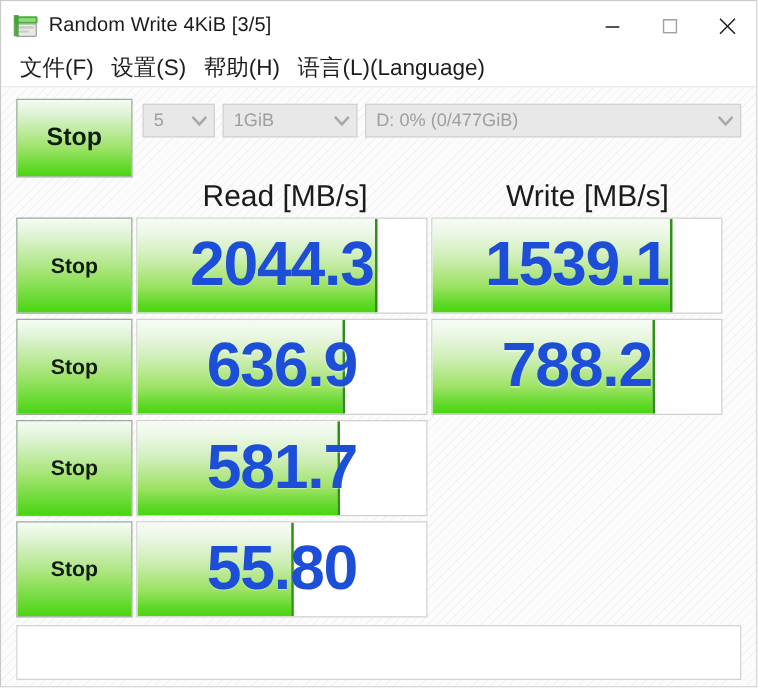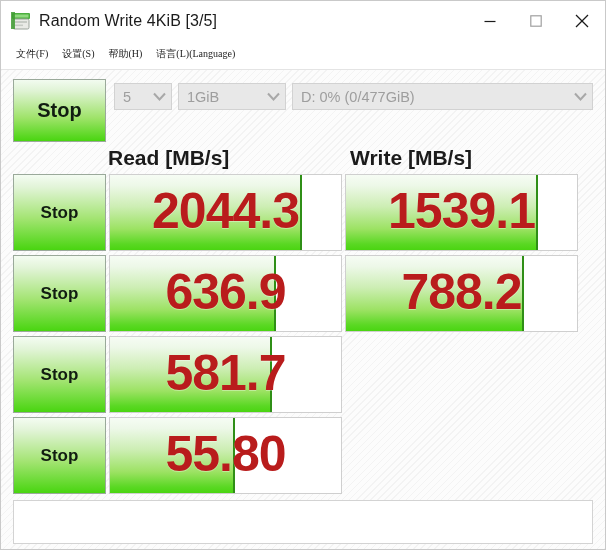--- a/index.html
+++ b/index.html
@@ -68,25 +68,25 @@
   .menubar {
     height: 30px;
     background: #ffffff;
     display: flex;
     align-items: center;
     padding-left: 8px;
     border-bottom: 1px solid #e4e4e4;
   }
 
   .menu-item {
-    font-size: 10px;
+    font-size: 18px;
     color: #1c1c1c;
     padding: 1px 7px 2px 7px;
     white-space: nowrap;
-    font-family: Liberation Serif, serif;
+    font-family: Liberation Sans, sans-serif;
   }
 
   
   .body-area {
     position: relative;
     height: 479px;
     background-color: #fcfcfc;
     background-image: repeating-linear-gradient(
       -45deg,
       rgba(0,0,0,0.035) 0px,
@@ -158,23 +158,24 @@
   .combo-drive { flex: 1 1 auto; min-width: 0; }
 
   
   .headers {
     display: flex;
     height: 31px;
     align-items: center;
     padding-left: 95px;
   }
   .col-head {
-    font-size: 21px;
-    font-weight: bold;
+    font-size: 24px;
+    font-weight: normal;
     color: #1b1b1b;
+    text-align: center;
     font-family: "Liberation Sans", sans-serif;
   }
   .col-head.read  { width: 240px; }
   .col-head.write { width: 240px; margin-left: 2px; }
 
   
   .rows { display: flex; flex-direction: column; gap: 4px; margin-top: 1px; }
 
   .row { display: flex; height: 77px; gap: 3px; }
 
@@ -216,21 +217,21 @@
   }
 
   .meter .val {
     position: absolute;
     left: 0; right: 0; top: 0; bottom: 0;
     display: flex;
     align-items: center;
     justify-content: center;
     font-size: 50px;
     font-weight: bold;
-    color: #b91c1c;
+    color: #1d4ed8;
     letter-spacing: -1px;
     font-family: "Liberation Sans", sans-serif;
     text-shadow: 0 1px 0 rgba(255,255,255,0.35);
     padding-bottom: 3px;
   }
 
   
   .statusbar {
     margin-top: 6px;
     height: 44px;

